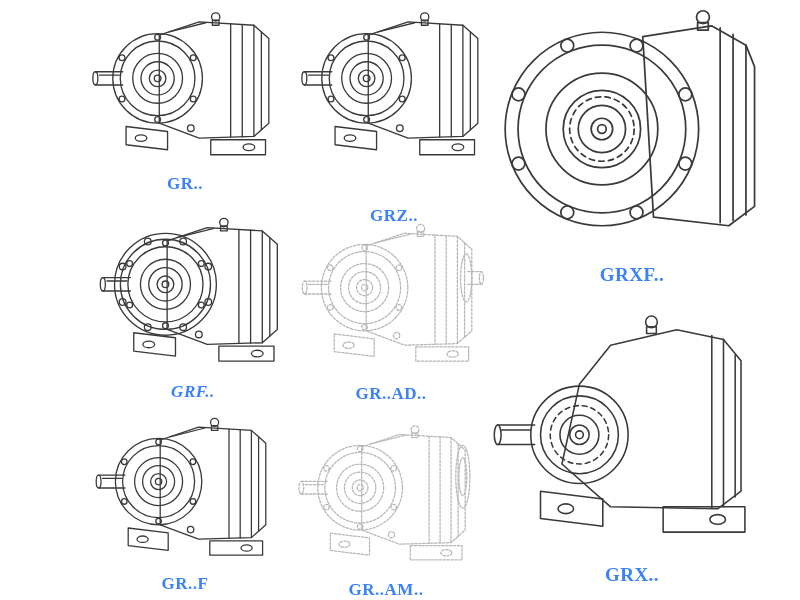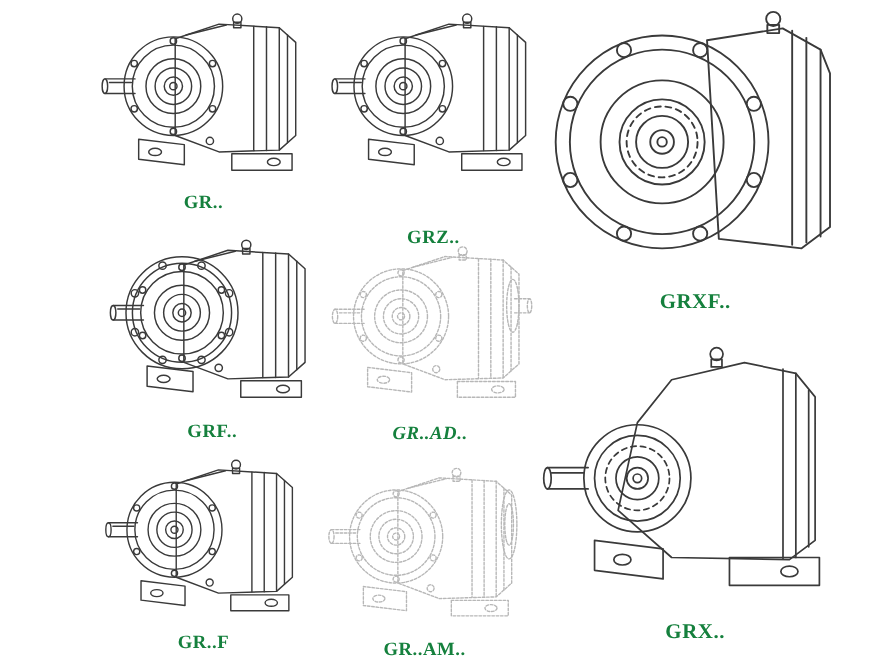--- a/index.html
+++ b/index.html
@@ -9,43 +9,43 @@
     font-family:"Liberation Serif", serif;
   }
   .cell{
     position:absolute;margin:0;
     display:flex;flex-direction:column;align-items:center;
   }
   .lbl{
     margin-top:6px;
     font-weight:bold;
     font-size:17px;
-    color:#15803d;
+    color:#3b82f6;
     letter-spacing:.5px;
     white-space:nowrap;
   }
   .big .lbl{font-size:19px;}
   svg.drawing{
     fill:none;
     stroke:#3a3a3a;
     stroke-width:1.6;
     stroke-linejoin:round;
     stroke-linecap:round;
   }
   svg.drawing.ghost{
     stroke:#b7b7b7;
     stroke-dasharray:3 2;
   }
   .defs-holder{position:absolute;width:0;height:0;overflow:hidden;}
 
   #cell-gr  {left:82px;  top:2px;   width:206px;}
   #cell-grz {left:294px; top:2px;   width:200px;gap:32px;}
   #cell-grxf{left:482px; top:0px;   width:300px;align-items:center;}
-  #cell-grf {left:90px;  top:206px; width:206px;}
-  #cell-grad{left:288px; top:210px; width:206px;font-style:italic;}
+  #cell-grf {left:90px;  top:206px; width:206px;font-style:italic;}
+  #cell-grad{left:288px; top:210px; width:206px;}
   #cell-grff{left:82px;  top:408px; width:206px;}
   #cell-gram{left:286px; top:414px; width:200px;text-align:center;}
   #cell-grx {left:482px; top:296px; width:300px;}
 </style>
 </head>
 <body>
 
 <svg class="defs-holder" aria-hidden="true">
   <defs>
 

